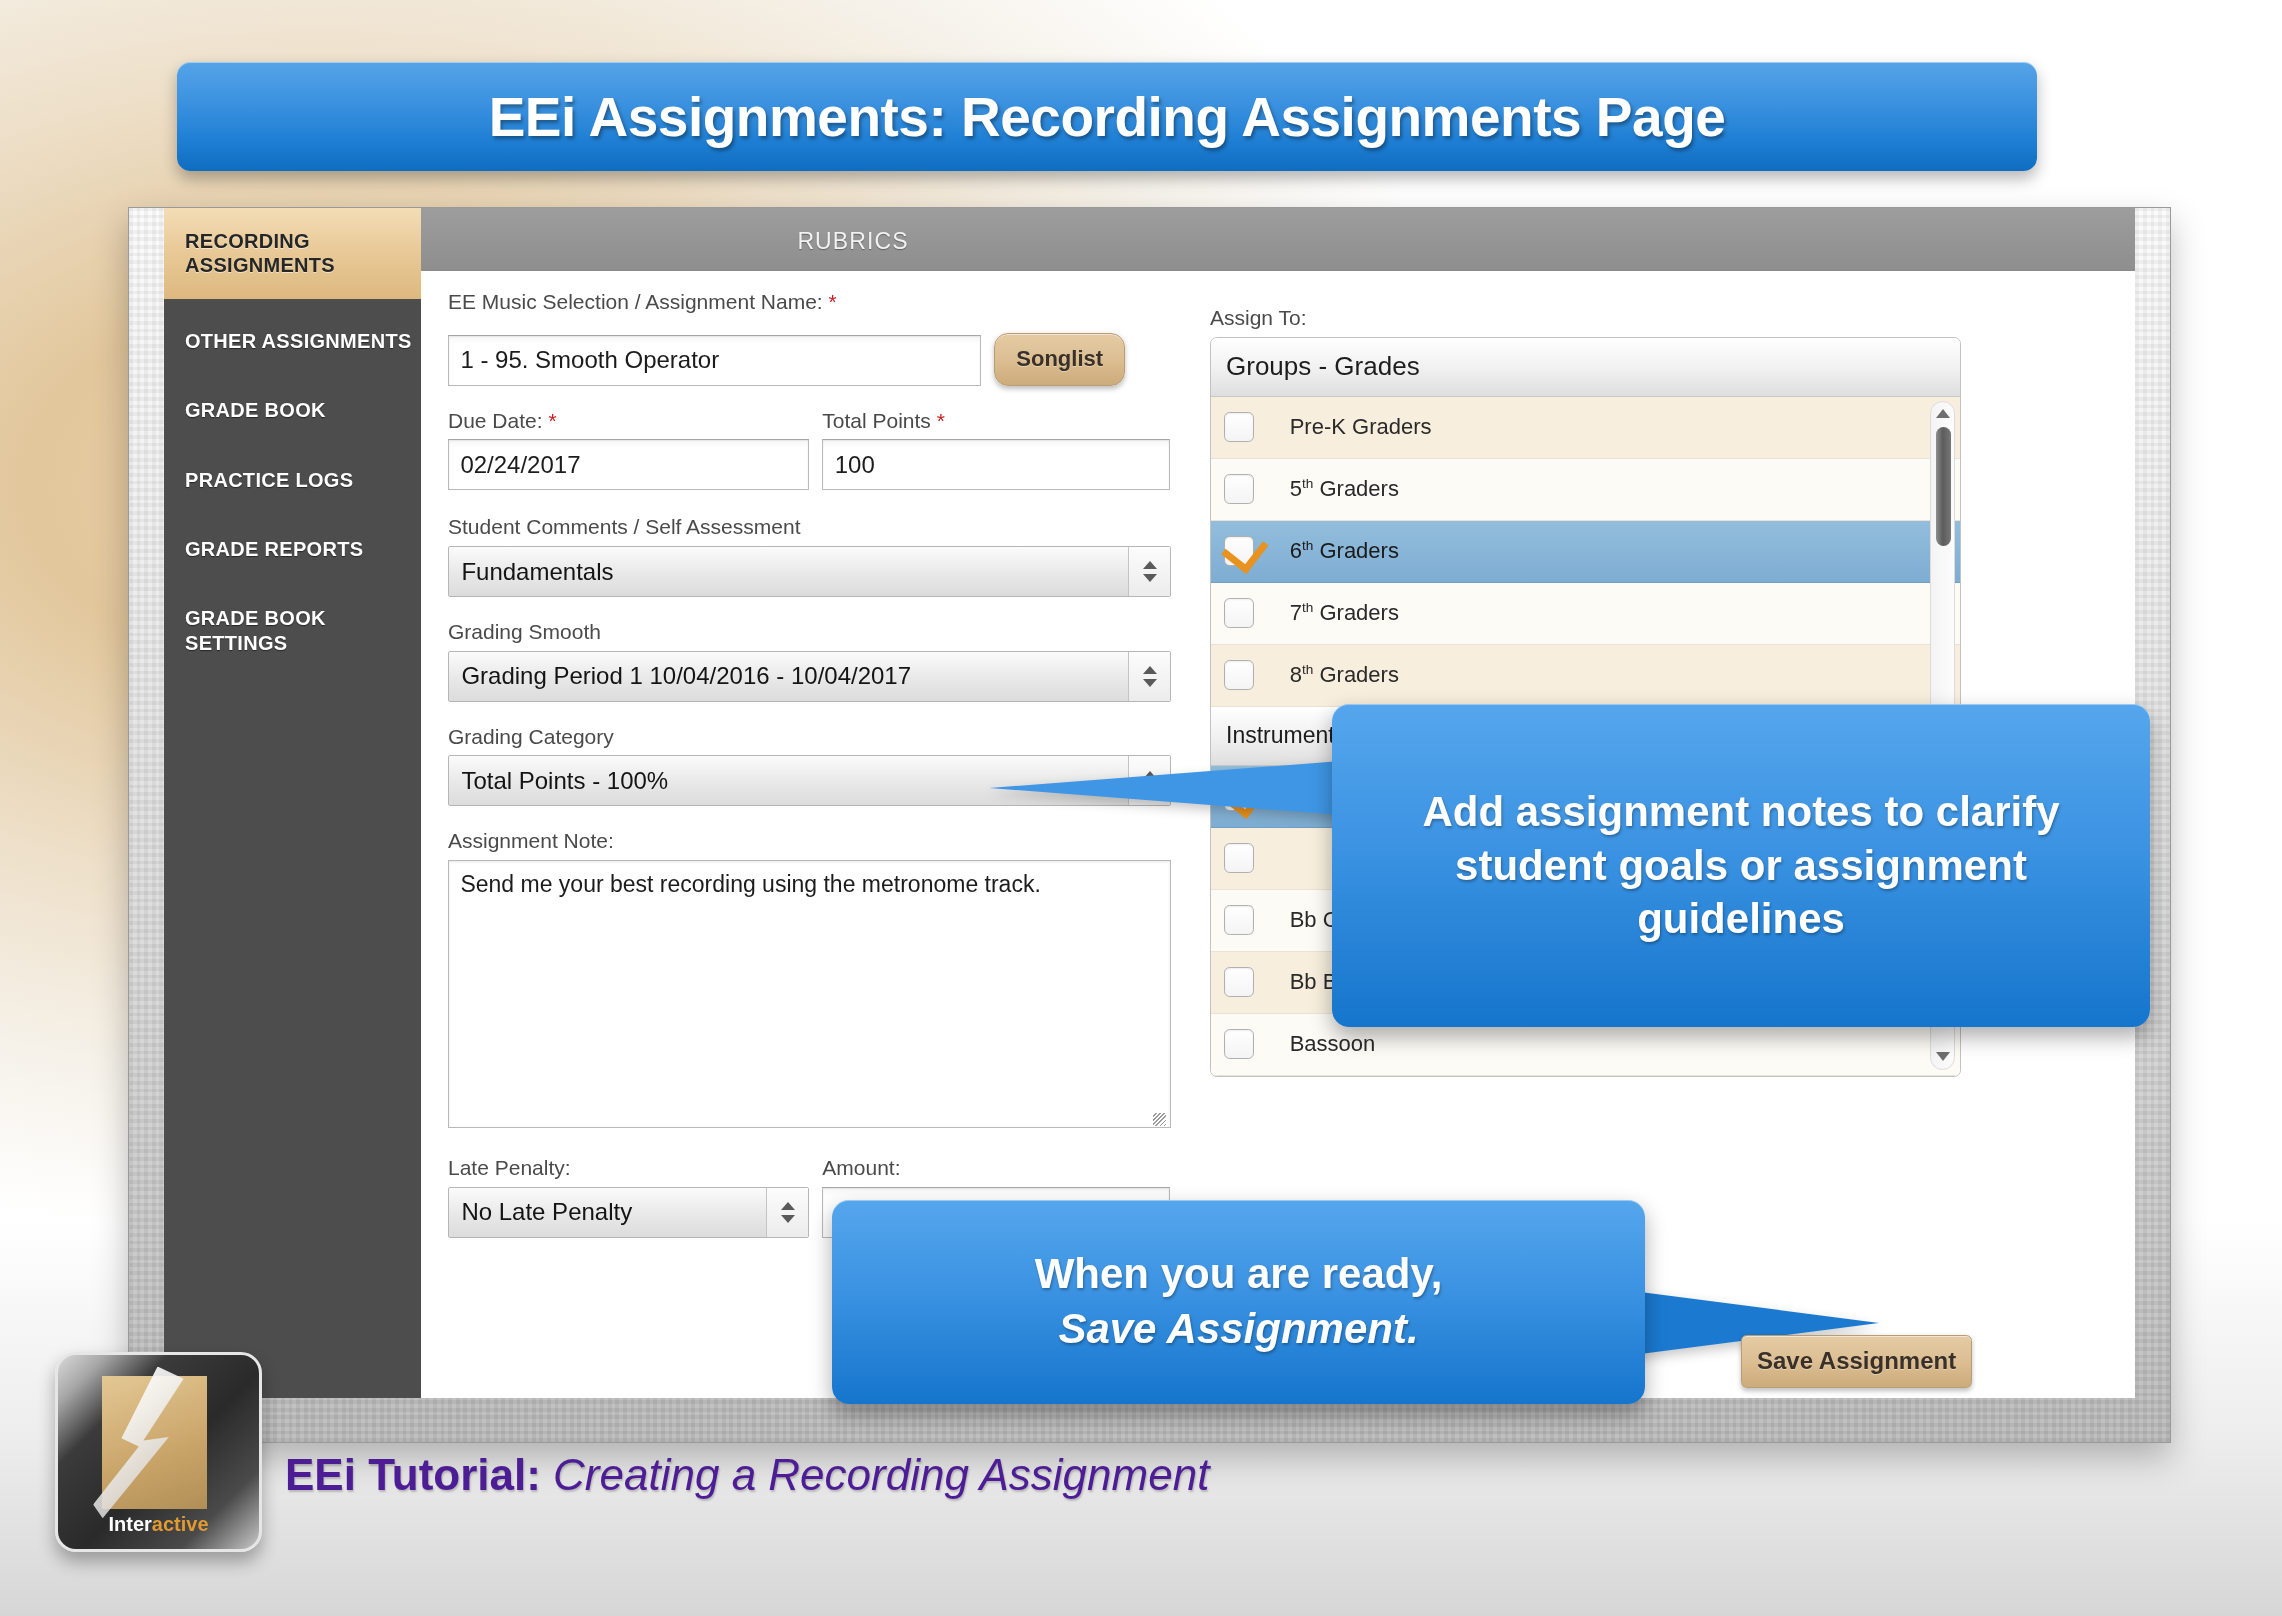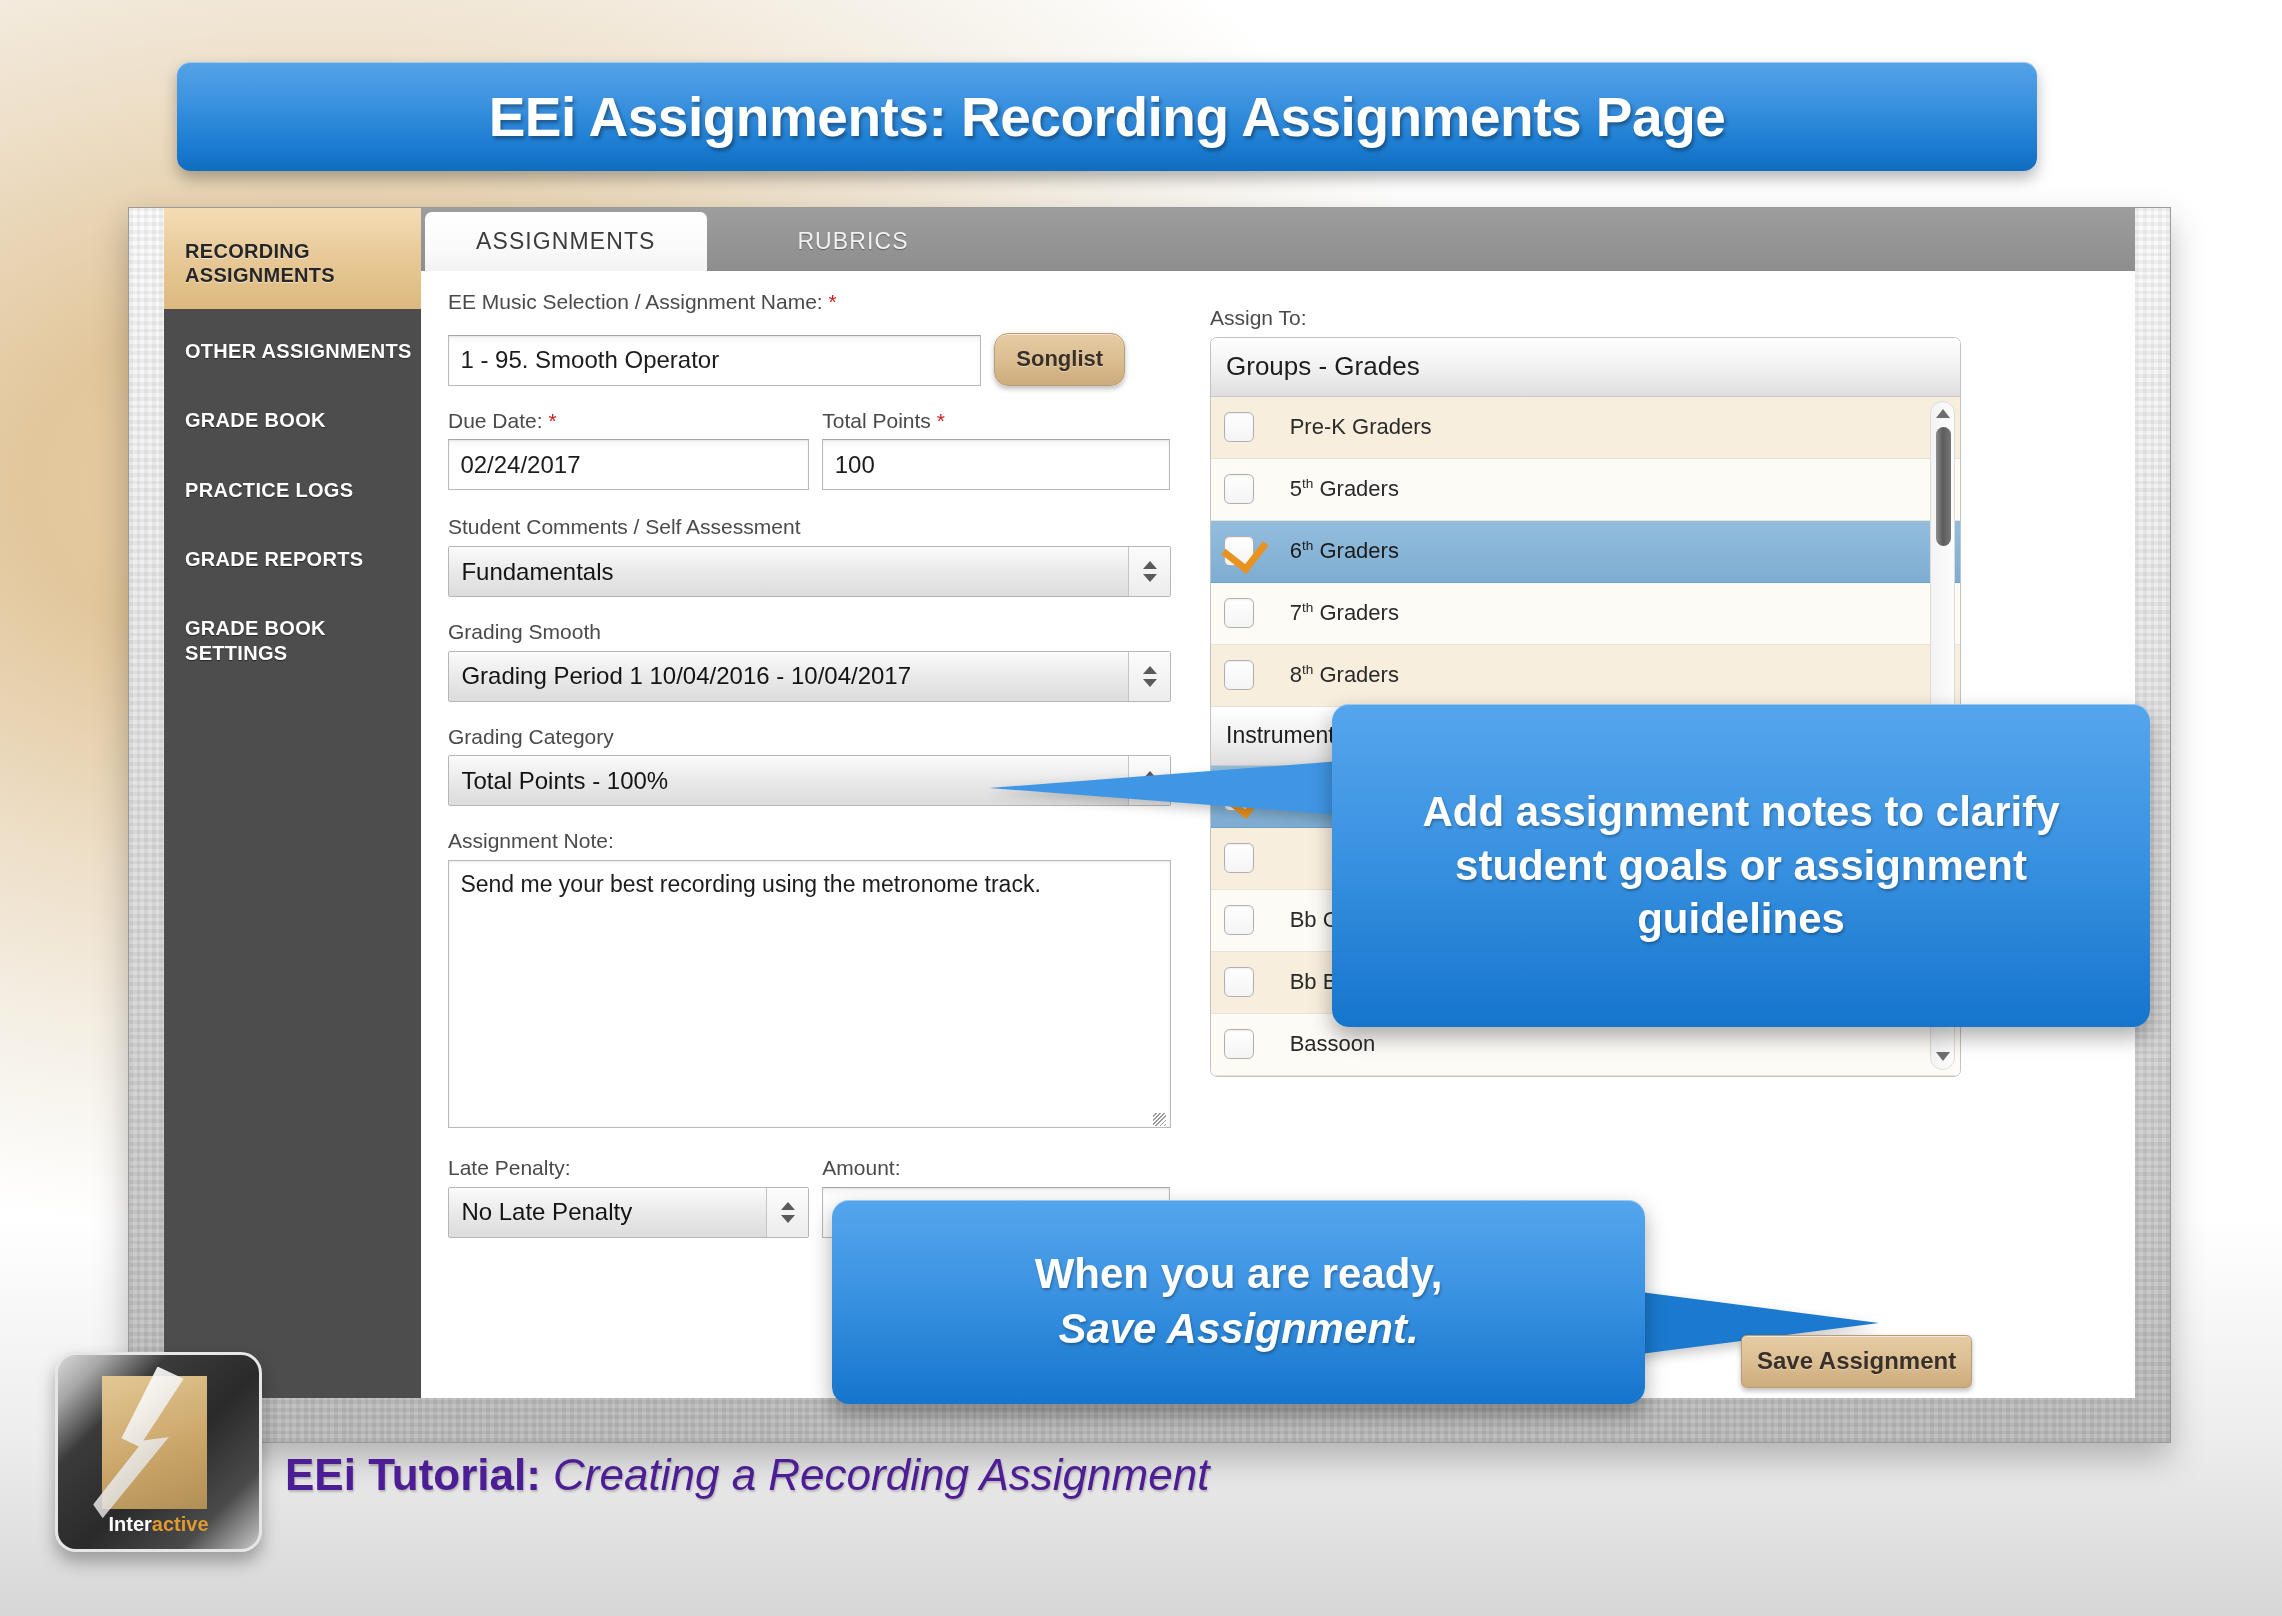--- a/index.html
+++ b/index.html
@@ -50,21 +50,21 @@
     position:absolute; left:0; top:0; width: 257px; bottom:0;
     background:#4d4d4d;
   }
   .side-item {
     padding: 15px 0 15px 21px; color:#ffffff; font-size: 20px; font-weight: bold;
     letter-spacing: 0.3px; line-height: 1.22; text-shadow: 0 1px 1px rgba(0,0,0,.5);
   }
   .side-item.active {
     background: linear-gradient(180deg, #f3ddb6 0%, #e8c997 48%, #ddb97f 100%);
     color:#262626; text-shadow: 0 1px 0 rgba(255,255,255,.5);
-    padding-top: 31px; padding-bottom: 21px;
+    padding-top: 21px; padding-bottom: 21px;
   }
   .side-item:not(.active) { margin-top: 15px; }
 
   
   .tabstrip {
     position:absolute; left: 257px; top: 0; right: 0; height: 63px;
     background: linear-gradient(180deg, #9d9d9d 0%, #8e8e8e 100%);
     border-bottom: 1px solid #8a8a8a;
   }
   .tab {
@@ -273,23 +273,20 @@
       </div>
       <div class="side-item">
         <span>GRADE REPORTS</span>
       </div>
       <div class="side-item">
         <span>GRADE BOOK SETTINGS</span>
       </div>
     </div>
 
     <div class="tabstrip">
-      <div class="tab active">
-        <span>ASSIGNMENTS</span>
-      </div>
       <div class="tab inactive">
         <span>RUBRICS</span>
       </div>
     </div>
 
     <div class="content">
 
       <div class="left-col">
 
         <div class="field-label">

